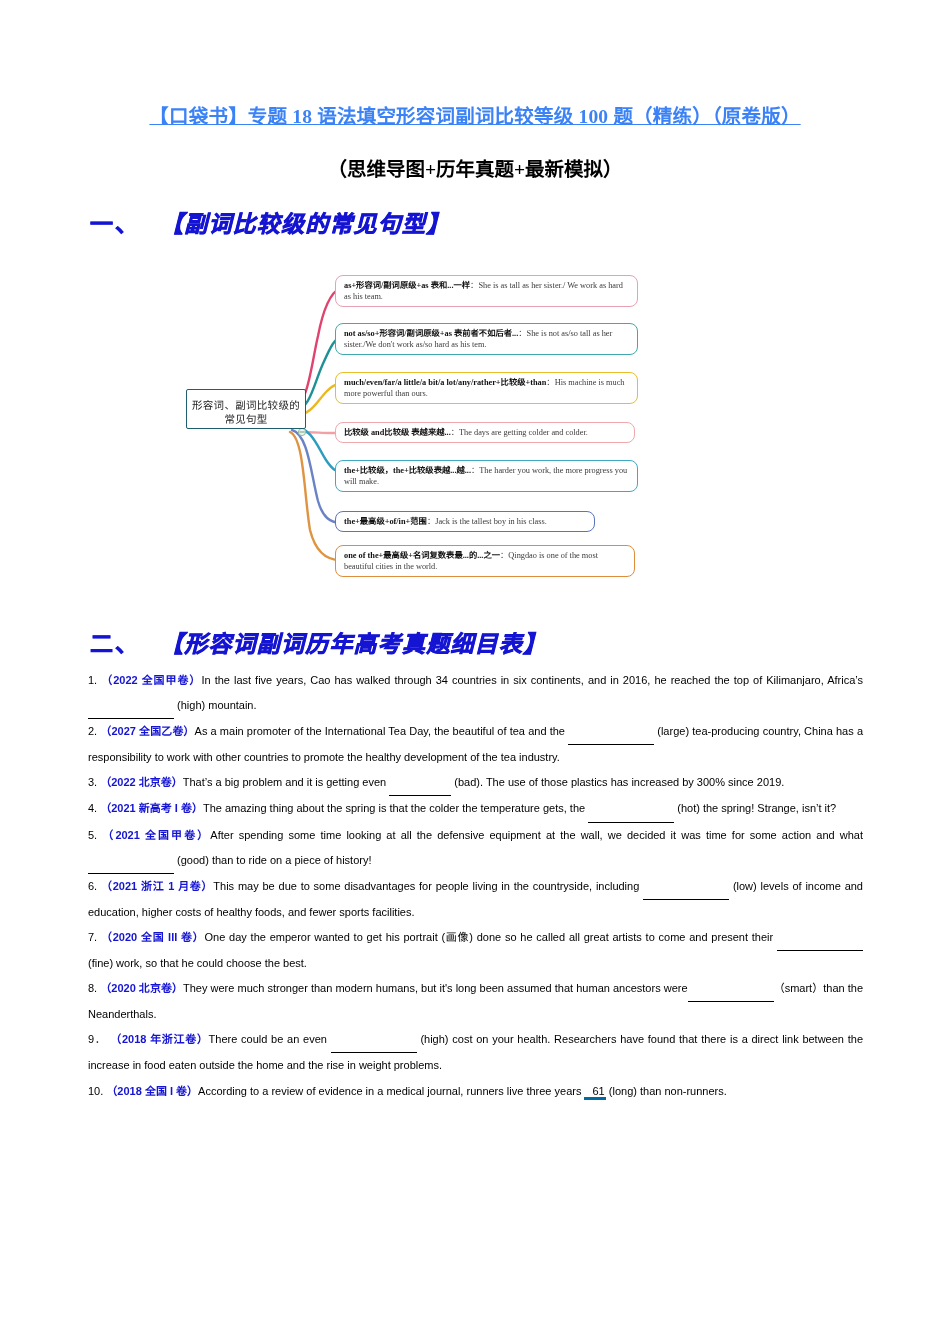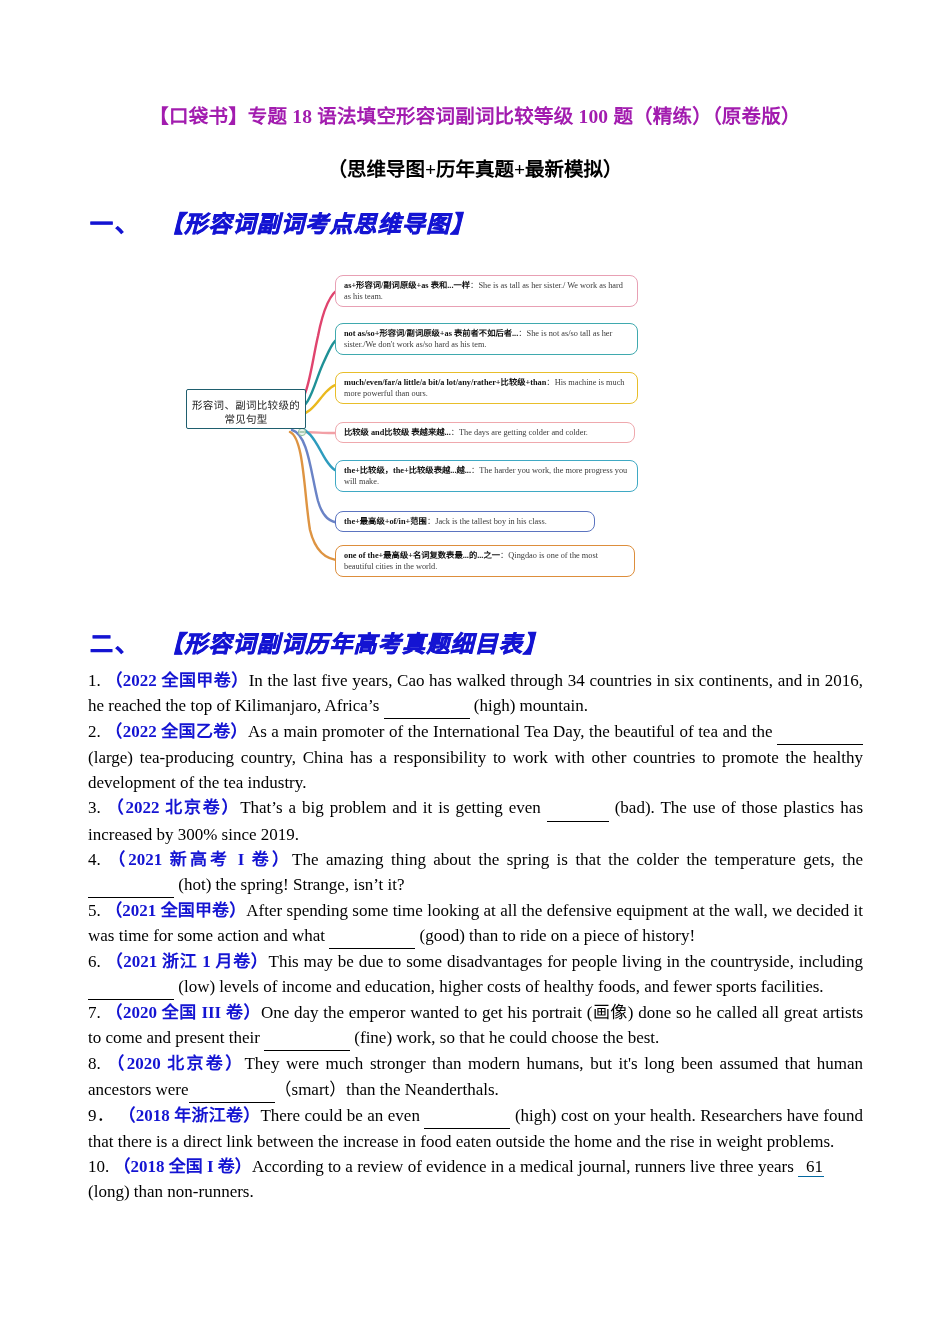--- a/index.html
+++ b/index.html
@@ -139,55 +139,55 @@
   #mm-node-6 { top: 279px; width: 300px; }
 
   
   .qlist {
     position: absolute;
     left: 88px;
     top: 668px;
     width: 775px;
   }
   .q {
-    font-family: Liberation Serif, serif;
-    font-size: 17px;
+    font-family: Liberation Sans, sans-serif;
+    font-size: 11px;
     line-height: 25.1px;
     color: #000000;
     margin: 0;
     text-align: justify;
     text-justify: inter-word;
   }
   .q.no-justify { text-align: left; }
   .src {
     color: #1414D2;
     font-weight: bold;
   }
   .blank {
     display: inline-block;
     border-bottom: 1px solid #000000;
     vertical-align: baseline;
   }
   .b-sm  { width: 62px; }
   .b-lg  { width: 86px; }
   .ans {
-    border-bottom: 1px solid #0369a1;
+    border-bottom: 3px solid #0369a1;
     padding: 0 1px 0 8px;
   }
 </style>
 </head>
 <body>
 
 <div class="page">
 
-  <div class="doc-title" style="color: #a21caf;">【口袋书】专题 18 语法填空形容词副词比较等级 100 题（精练）（原卷版）</div>
+  <div class="doc-title" style="color: #3b82f6; text-decoration: underline;">【口袋书】专题 18 语法填空形容词副词比较等级 100 题（精练）（原卷版）</div>
   <div class="doc-subtitle">（思维导图+历年真题+最新模拟）</div>
 
   <div class="section-head" id="section-1" style="color: rgb(20, 20, 210); -webkit-text-stroke: 0.7px rgb(20, 20, 210);">
-    <span class="num">一、</span><span class="gap"></span><span>【形容词副词考点思维导图】</span>
+    <span class="num">一、</span><span class="gap"></span><span>【副词比较级的常见句型】</span>
   </div>
 
   <div class="mindmap">
     <svg class="mm-svg" viewBox="0 0 492 326" preserveAspectRatio="none">
       <g fill="none" stroke-width="2.4" stroke-linecap="round">
         <path id="conn-0" d="M112 143 C 128 140, 131 100, 138 70 C 143 44, 150 27, 160 22" stroke="#E0446E"></path>
         <path id="conn-1" d="M113 146 C 130 144, 134 118, 142 100 C 150 82, 154 72, 163 70" stroke="#1F9196"></path>
         <path id="conn-2" d="M114 150 C 132 149, 138 134, 146 126 C 153 119, 156 118, 163 118" stroke="#EAB91E"></path>
         <path id="conn-3" d="M120 166 C 134 166, 142 167, 151 167 C 155 167, 157 167, 160 167" stroke="#F2A0A6"></path>
         <path id="conn-4" d="M114 160 C 132 162, 138 182, 146 194 C 152 203, 156 206, 163 207" stroke="#2E9CBE"></path>
@@ -224,21 +224,21 @@
       <b>one of the+最高级+名词复数表最...的...之一</b><span>：Qingdao is one of the most beautiful cities in the world.</span>
     </div>
   </div>
 
   <div class="section-head" id="section-2" style="color: rgb(20, 20, 210); -webkit-text-stroke: 0.7px rgb(20, 20, 210);">
     <span class="num">二、</span><span class="gap"></span><span>【形容词副词历年高考真题细目表】</span>
   </div>
 
   <div class="qlist" id="question-list">
       <p class="q"><span>1. </span><span class="src">（2022 全国甲卷）</span><span>In the last five years, Cao has walked through 34 countries in six continents, and in 2016, he reached the top of Kilimanjaro, Africa’s </span><span class="blank b-lg">&nbsp;</span><span> (high) mountain.</span></p>
-      <p class="q"><span>2. </span><span class="src">（2022 全国乙卷）</span><span>As a main promoter of the International Tea Day, the beautiful of tea and the </span><span class="blank b-lg">&nbsp;</span><span> (large) tea-producing country, China has a responsibility to work with other countries to promote the healthy development of the tea industry.</span></p>
+      <p class="q"><span>2. </span><span class="src">（2027 全国乙卷）</span><span>As a main promoter of the International Tea Day, the beautiful of tea and the </span><span class="blank b-lg">&nbsp;</span><span> (large) tea-producing country, China has a responsibility to work with other countries to promote the healthy development of the tea industry.</span></p>
       <p class="q"><span>3. </span><span class="src">（2022 北京卷）</span><span>That’s a big problem and it is getting even </span><span class="blank b-sm">&nbsp;</span><span> (bad). The use of those plastics has increased by 300% since 2019.</span></p>
       <p class="q"><span>4. </span><span class="src">（2021 新高考 I 卷）</span><span>The amazing thing about the spring is that the colder the temperature gets, the </span><span class="blank b-lg">&nbsp;</span><span> (hot) the spring! Strange, isn’t it?</span></p>
       <p class="q"><span>5. </span><span class="src">（2021 全国甲卷）</span><span>After spending some time looking at all the defensive equipment at the wall, we decided it was time for some action and what </span><span class="blank b-lg">&nbsp;</span><span> (good) than to ride on a piece of history!</span></p>
       <p class="q"><span>6. </span><span class="src">（2021 浙江 1 月卷）</span><span>This may be due to some disadvantages for people living in the countryside, including </span><span class="blank b-lg">&nbsp;</span><span> (low) levels of income and education, higher costs of healthy foods, and fewer sports facilities.</span></p>
       <p class="q"><span>7. </span><span class="src">（2020 全国 III 卷）</span><span>One day the emperor wanted to get his portrait (画像) done so he called all great artists to come and present their </span><span class="blank b-lg">&nbsp;</span><span> (fine) work, so that he could choose the best.</span></p>
       <p class="q"><span>8. </span><span class="src">（2020 北京卷）</span><span>They were much stronger than modern humans, but it's long been assumed that human ancestors were</span><span class="blank b-lg">&nbsp;</span><span>（smart）than the Neanderthals.</span></p>
       <p class="q"><span>9． </span><span class="src">（2018 年浙江卷）</span><span>There could be an even </span><span class="blank b-lg">&nbsp;</span><span> (high) cost on your health. Researchers have found that there is a direct link between the increase in food eaten outside the home and the rise in weight problems.</span></p>
       <p class="q no-justify"><span>10. </span><span class="src">（2018 全国 I 卷）</span><span>According to a review of evidence in a medical journal, runners live three years </span><span class="ans">61</span><span> (long) than non-runners.</span></p>
     </div>
 

